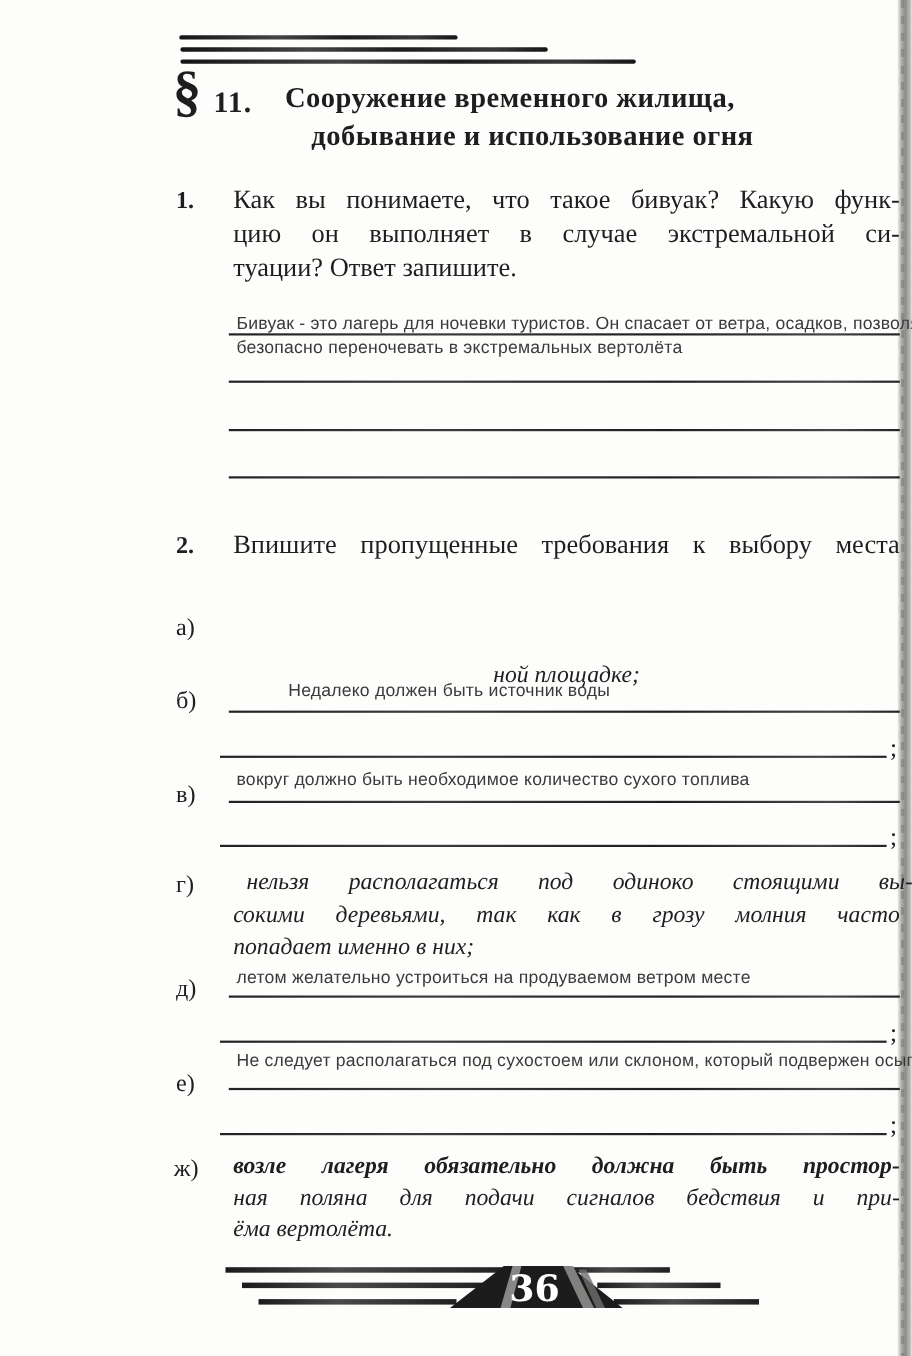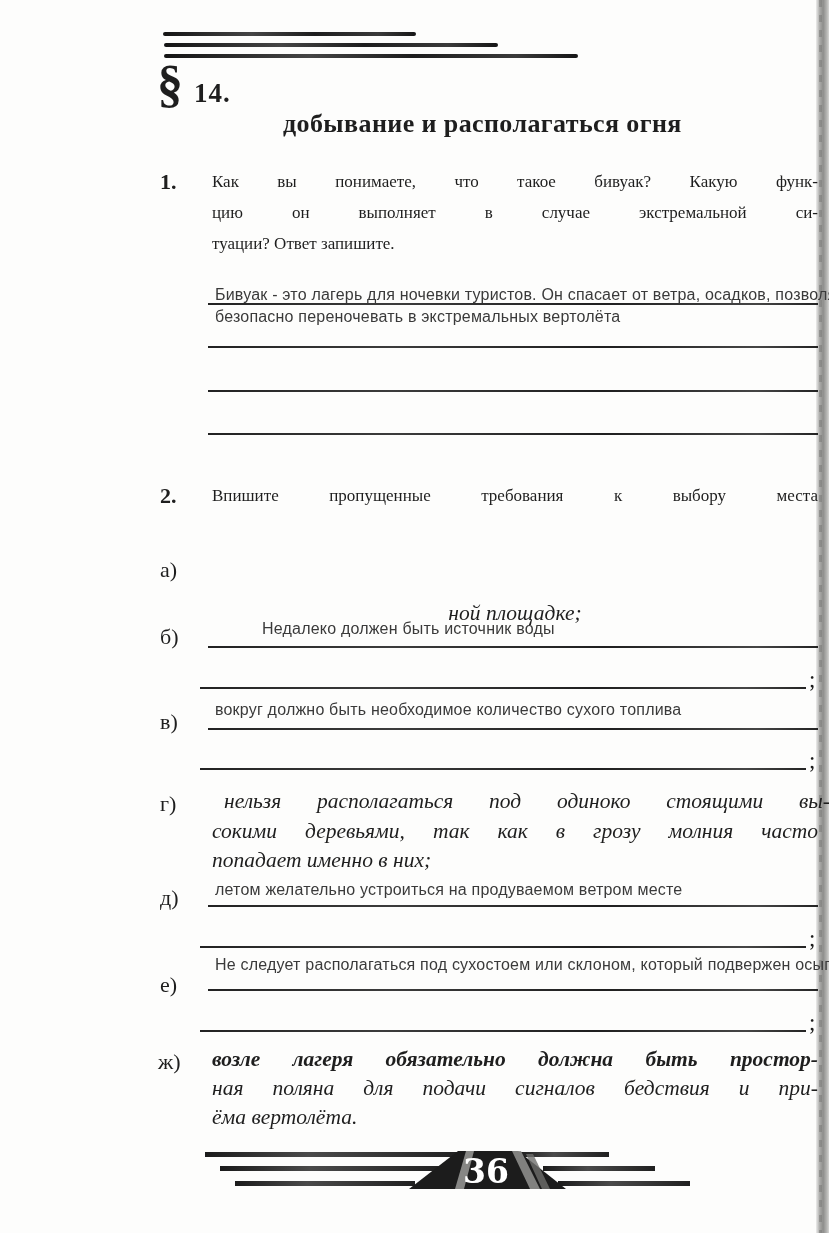--- a/index.html
+++ b/index.html
@@ -21,21 +21,21 @@
   }
   
   .rule-deco{height:4px;background:linear-gradient(90deg,#141414,#454545 35%,#1d1d1d 60%,#3a3a3a 85%,#161616);border-radius:2px;}
   
   .section-mark{font-size:52px;font-weight:bold;line-height:1;}
   .section-number{font-size:27px;font-weight:bold;letter-spacing:1px;}
   .title-line{font-size:26px;font-weight:bold;letter-spacing:.4px;white-space:nowrap;}
   
   .num-label{font-size:22px;font-weight:bold;}
   .item-label{font-size:22px;}
-  .q-line{width:606px;font-size:17px;line-height:26px;white-space:nowrap;}
+  .q-line{width:606px;font-size:24px;line-height:26px;white-space:nowrap;}
   .just{white-space:normal;text-align:justify;text-align-last:justify;}
   .ital{font-style:italic;font-size:21.5px;}
   
   .written{
     font-family:"Liberation Sans",sans-serif;font-size:16px;color:#3a3a3a;
     letter-spacing:.2px;white-space:nowrap;
   }
   
   .wline{height:2px;background:linear-gradient(90deg,#222,#3c3c3c 30%,#1f1f1f 65%,#454545 90%,#242424);}
   .semi{font-size:23px;color:#1c1c1c;line-height:1;}
@@ -47,22 +47,23 @@
 
 <div class="page">
 
   <div class="abs scan-edge"></div>
 
   <div class="abs rule-deco" style="left:163px;top:32px;width:253px;"></div>
   <div class="abs rule-deco" style="left:164px;top:43px;width:334px;"></div>
   <div class="abs rule-deco" style="left:164px;top:54px;width:414px;"></div>
 
   <div class="abs section-mark" style="left:157px;top:58px;">§</div>
-  <div class="abs section-number" style="left:194px;top:78px;">14.</div>
-  <div class="abs title-line" style="left:283px;top:109px;">добывание и располагаться огня</div>
+  <div class="abs section-number" style="left:194px;top:78px;">11.</div>
+  <div class="abs title-line" style="left:259px;top:74px;">Сооружение временного жилища,</div>
+  <div class="abs title-line" style="left:283px;top:109px;">добывание и использование огня</div>
 
   <div class="abs num-label" style="left:160px;top:169px;">1.</div>
   <div class="abs q-line just" style="left:212px;top:169px;">Как вы понимаете, что такое бивуак? Какую функ-</div>
   <div class="abs q-line just" style="left:212px;top:200px;">цию он выполняет в случае экстремальной си-</div>
   <div class="abs q-line" style="left:212px;top:231px;">туации? Ответ запишите.</div>
 
   <div class="abs written" style="left:215px;top:286px;">Бивуак - это лагерь для ночевки туристов. Он спасает от ветра, осадков, позволяет</div>
   <div class="abs wline" style="left:208px;top:303px;width:610px;"></div>
   <div class="abs written" style="left:215px;top:308px;">безопасно переночевать в экстремальных вертолёта</div>
   <div class="abs wline" style="left:208px;top:346px;width:610px;"></div>

